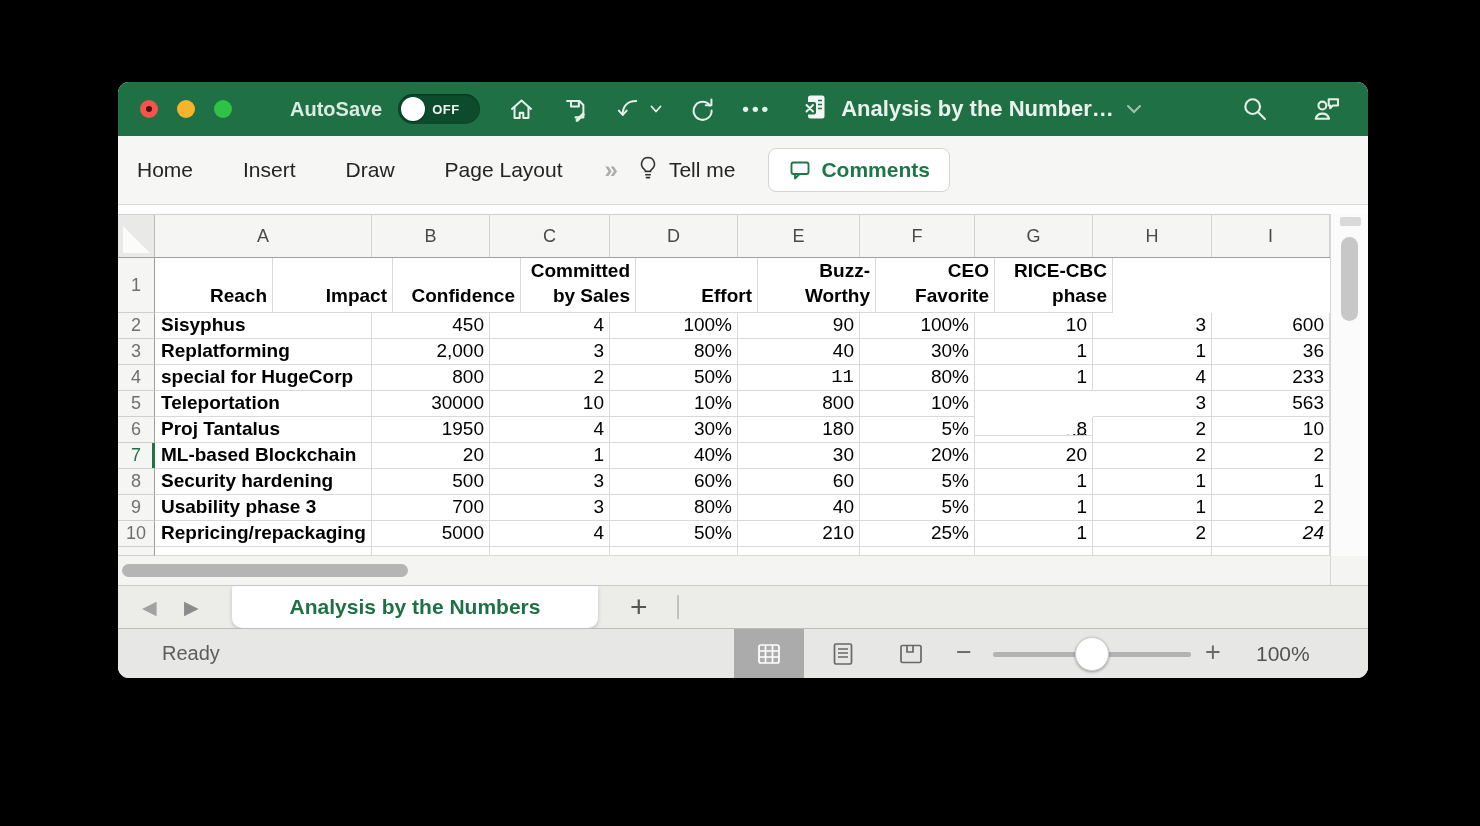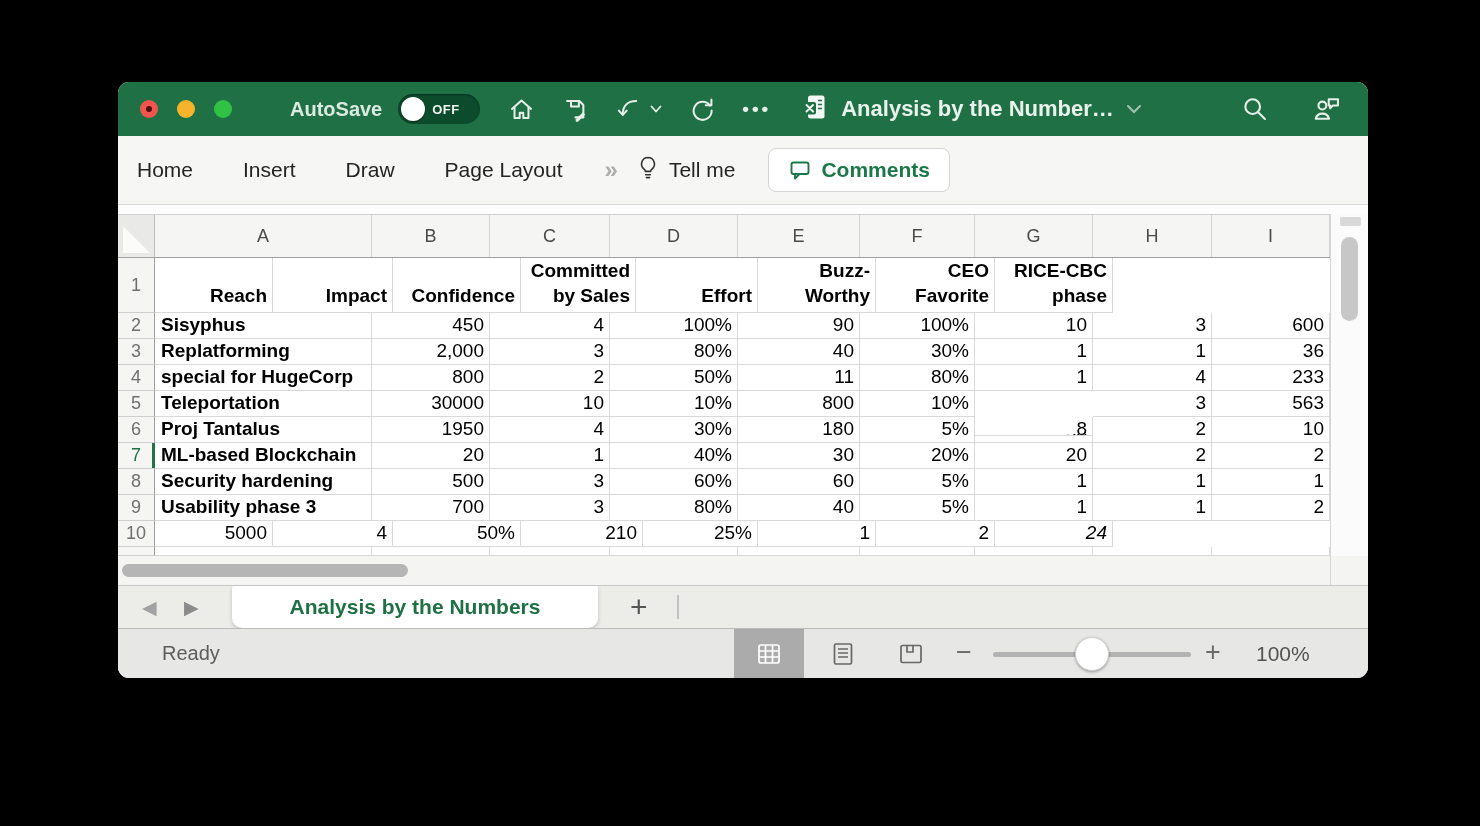--- a/index.html
+++ b/index.html
@@ -248,21 +248,21 @@
         <div class="c" style="width: 118px;">1</div>
         <div class="c" style="width: 119px;">1</div>
         <div class="c" style="width: 118px;">36</div>
       </div>
       <div class="grow" style="height: 26px;">
         <div class="rh" style="height: 26px;">4</div>
         <div class="c left" style="width: 217px;">special for HugeCorp</div>
         <div class="c" style="width: 118px;">800</div>
         <div class="c" style="width: 120px;">2</div>
         <div class="c" style="width: 128px;">50%</div>
-        <div class="c" style="width: 122px;">11</div>
+        <div class="c" style="width: 122px; font-family: Liberation Mono, monospace;">11</div>
         <div class="c" style="width: 115px;">80%</div>
         <div class="c" style="width: 118px;">1</div>
         <div class="c" style="width: 119px;">4</div>
         <div class="c" style="width: 118px;">233</div>
       </div>
       <div class="grow" style="height: 26px;">
         <div class="rh" style="height: 26px;">5</div>
         <div class="c left" style="width: 217px;">Teleportation</div>
         <div class="c" style="width: 118px;">30000</div>
         <div class="c" style="width: 120px;">10</div>
@@ -316,20 +316,21 @@
         <div class="c" style="width: 120px;">3</div>
         <div class="c" style="width: 128px;">80%</div>
         <div class="c" style="width: 122px;">40</div>
         <div class="c" style="width: 115px;">5%</div>
         <div class="c" style="width: 118px;">1</div>
         <div class="c" style="width: 119px;">1</div>
         <div class="c" style="width: 118px;">2</div>
       </div>
       <div class="grow" style="height: 26px;">
         <div class="rh" style="height: 26px;">10</div>
+        <div class="c left" style="width: 217px;">Repricing/repackaging</div>
         <div class="c" style="width: 118px;">5000</div>
         <div class="c" style="width: 120px;">4</div>
         <div class="c" style="width: 128px;">50%</div>
         <div class="c" style="width: 122px;">210</div>
         <div class="c" style="width: 115px;">25%</div>
         <div class="c" style="width: 118px;">1</div>
         <div class="c" style="width: 119px;">2</div>
         <div class="c" style="width: 118px; font-style: italic;">24</div>
       </div>
       <div class="grow" style="height: 9px; overflow: hidden;">

